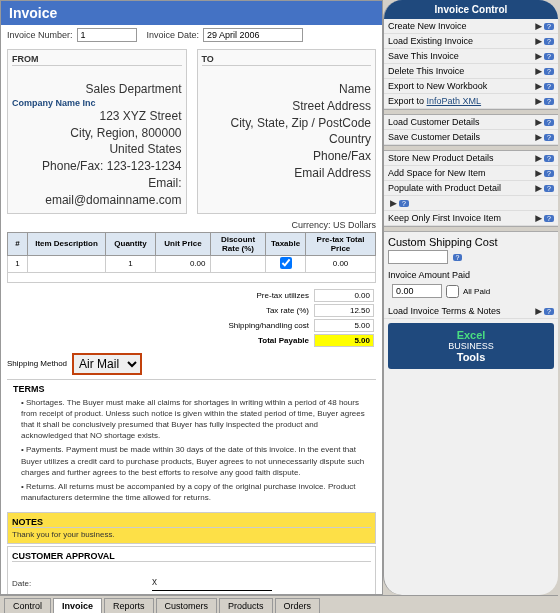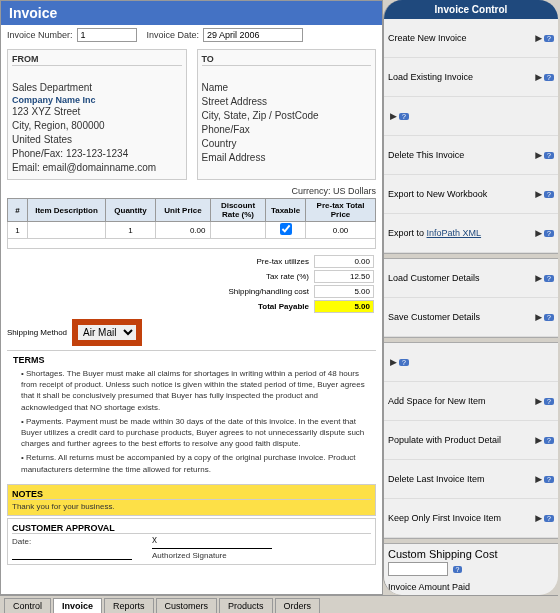--- a/index.html
+++ b/index.html
@@ -22,21 +22,21 @@
     .field-group { display: flex; align-items: center; gap: 4px; }
     .field-label { font-size: 9px; color: #333; }
     .field-input { border: 1px solid #999; font-size: 9px; padding: 1px 3px; background: #fff; }
     .field-input.num { width: 60px; }
     .field-input.date { width: 100px; }
     
     .from-to-section { display: flex; padding: 4px 6px; gap: 10px; }
     .from-box, .to-box { flex: 1; border: 1px solid #ccc; padding: 4px; background: #f9f9f9; }
     .box-label { font-weight: bold; font-size: 9px; color: #333; border-bottom: 1px solid #ccc; margin-bottom: 15px; padding-bottom: 1px; }
     .company-name { font-weight: bold; color: #1f497d; font-size: 9px; }
-    .address-text { font-size: 10px; color: #333; line-height: 1.4; }
+    .address-text { font-size: 12px; color: #333; line-height: 1.4; text-align: right; }
     
     .items-section { padding: 2px 6px; }
     .currency-label { text-align: right; font-size: 9px; color: #333; margin-bottom: 2px; }
     
     .items-table { width: 100%; border-collapse: collapse; font-size: 9px; }
     .items-table th { background: #dce6f1; border: 1px solid #999; padding: 2px 3px; text-align: center; font-weight: bold; font-size: 8px; }
     .items-table td { border: 1px solid #ccc; padding: 1px 3px; text-align: center; font-size: 8px; }
     .items-table .desc-col { text-align: left; }
     .col-hash { width: 20px; }
     .col-qty { width: 50px; }
@@ -48,46 +48,46 @@
     .subtotals-section { padding: 2px 6px; }
     .subtotals-table { width: 100%; font-size: 8px; }
     .subtotals-table td { padding: 1px 3px; }
     .subtotals-table .label-col { text-align: right; width: 200px; }
     .subtotals-table .value-col { border: 1px solid #ccc; text-align: right; width: 60px; padding: 1px 3px; }
     .total-row { font-weight: bold; }
     .total-value { background: #ffff00; }
     
     .shipping-row { display: flex; align-items: center; padding: 2px 6px; font-size: 8px; }
     .shipping-label { margin-right: 5px; }
-    .shipping-select { font-size: 10px; border: 6px solid #c2410c; padding: 1px; width: 70px; }
+    .shipping-select { font-size: 12px; border: 2px solid #c2410c; padding: 1px; width: 70px; }
     
     .terms-section { padding: 4px 6px; border-top: 1px solid #ccc; margin: 2px 6px; }
     .terms-header { font-weight: bold; font-size: 9px; margin-bottom: 3px; }
     .terms-text { font-size: 8px; color: #333; line-height: 1.4; }
     .terms-item { margin-bottom: 3px; padding-left: 8px; }
     .terms-item::before { content: "• "; }
     
     .notes-section { margin: 2px 6px; border: 1px solid #ccc; padding: 4px; background: #fde047; }
     .notes-header { font-weight: bold; font-size: 9px; border-bottom: 1px solid #ccc; margin-bottom: 2px; }
     .notes-text { font-size: 8px; color: #333; }
     
     .approval-section { margin: 2px 6px; border: 1px solid #ccc; padding: 4px; }
-    .approval-header { font-weight: bold; font-size: 9px; border-bottom: 1px solid #ccc; margin-bottom: 0; }
+    .approval-header { font-weight: bold; font-size: 9px; border-bottom: 1px solid #ccc; margin-bottom: 14px; }
     .approval-row { display: flex; gap: 20px; align-items: flex-end; }
     .approval-field { display: flex; flex-direction: column; gap: 2px; }
     .approval-line { border-bottom: 1px solid #000; width: 120px; font-size: 9px; padding-bottom: 1px; }
     .approval-label-text { font-size: 8px; color: #333; }
     .sig-x { font-size: 10px; color: #333; }
     
     
     .control-panel { width: 175px; background: #f0f0f0; border-left: 1px solid #999; overflow: auto; border-radius: 19px; }
     
     .control-header { background: #1f497d; color: white; font-size: 10px; font-weight: bold; padding: 4px 6px; text-align: center; }
     
-    .control-btn { display: flex; align-items: center; padding: 14px 4px; border-bottom: 1px solid #ddd; cursor: pointer; background: #f0f0f0; }
+    .control-btn { display: flex; align-items: center; padding: 2px 4px; border-bottom: 1px solid #ddd; cursor: pointer; background: #f0f0f0; }
     .btn-text { font-size: 9px; color: #000; flex: 1; }
     .btn-arrow { font-size: 9px; color: #333; margin-left: 2px; }
     .btn-help { background: #4472c4; color: white; font-size: 7px; padding: 0 3px; margin-left: 2px; border-radius: 2px; }
     
     .control-separator { height: 6px; background: #d4d0c8; border-top: 1px solid #aaa; border-bottom: 1px solid #aaa; }
     
     .custom-shipping { padding: 4px; font-size: 9px; }
     .shipping-cost-label { font-size: 11px; margin-bottom: 2px; }
     .shipping-input { border: 1px solid #999; width: 60px; font-size: 9px; padding: 1px 3px; }
     
@@ -130,22 +130,22 @@
           <div class="address-text">City, Region, 800000</div>
           <div class="address-text">United States</div>
           <div class="address-text">Phone/Fax: 123-123-1234</div>
           <div class="address-text">Email: email@domainname.com</div>
         </div>
         <div class="to-box">
           <div class="box-label">TO</div>
           <div class="address-text">Name</div>
           <div class="address-text">Street Address</div>
           <div class="address-text">City, State, Zip / PostCode</div>
+          <div class="address-text">Country</div>
           <div class="address-text">Phone/Fax</div>
-          <div class="address-text">Country</div>
           <div class="address-text">Email Address</div>
         </div>
       </div>
 
       <div class="items-section">
         <div class="currency-label">Currency: US Dollars</div>
         <table class="items-table">
           <thead>
             <tr>
               <th class="col-hash">#</th>
@@ -245,20 +245,21 @@
         <span class="btn-text">Create New Invoice</span>
         <span class="btn-arrow">▶</span>
         <span class="btn-help">?</span>
       </div>
       <div class="control-btn">
         <span class="btn-text">Load Existing Invoice</span>
         <span class="btn-arrow">▶</span>
         <span class="btn-help">?</span>
       </div>
       <div class="control-btn">
+        <span class="btn-text">Save This Invoice</span>
         <span class="btn-arrow">▶</span>
         <span class="btn-help">?</span>
       </div>
       <div class="control-btn">
         <span class="btn-text">Delete This Invoice</span>
         <span class="btn-arrow">▶</span>
         <span class="btn-help">?</span>
       </div>
       <div class="control-btn">
         <span class="btn-text">Export to New Workbook</span>
@@ -280,35 +281,35 @@
       </div>
       <div class="control-btn">
         <span class="btn-text">Save Customer Details</span>
         <span class="btn-arrow">▶</span>
         <span class="btn-help">?</span>
       </div>
 
       <div class="control-separator"></div>
 
       <div class="control-btn">
+        <span class="btn-text">Store New Product Details</span>
         <span class="btn-arrow">▶</span>
         <span class="btn-help">?</span>
       </div>
       <div class="control-btn">
         <span class="btn-text">Add Space for New Item</span>
         <span class="btn-arrow">▶</span>
         <span class="btn-help">?</span>
       </div>
       <div class="control-btn">
         <span class="btn-text">Populate with Product Detail</span>
         <span class="btn-arrow">▶</span>
         <span class="btn-help">?</span>
       </div>
       <div class="control-btn">
-        <span class="btn-text">Delete Last Invoice Item</span>
         <span class="btn-arrow">▶</span>
         <span class="btn-help">?</span>
       </div>
       <div class="control-btn">
         <span class="btn-text">Keep Only First Invoice Item</span>
         <span class="btn-arrow">▶</span>
         <span class="btn-help">?</span>
       </div>
 
       <div class="control-separator"></div>

